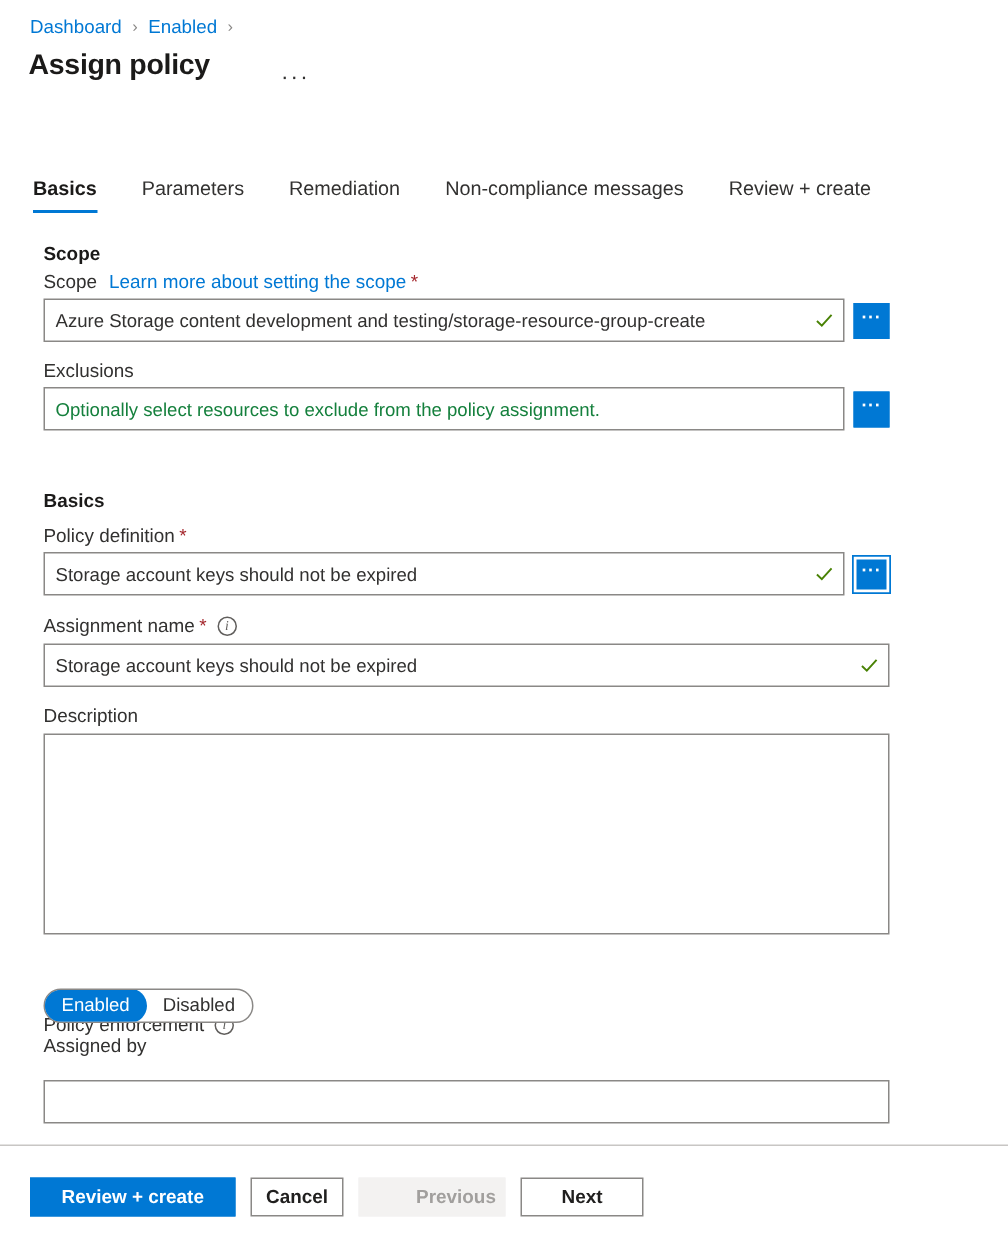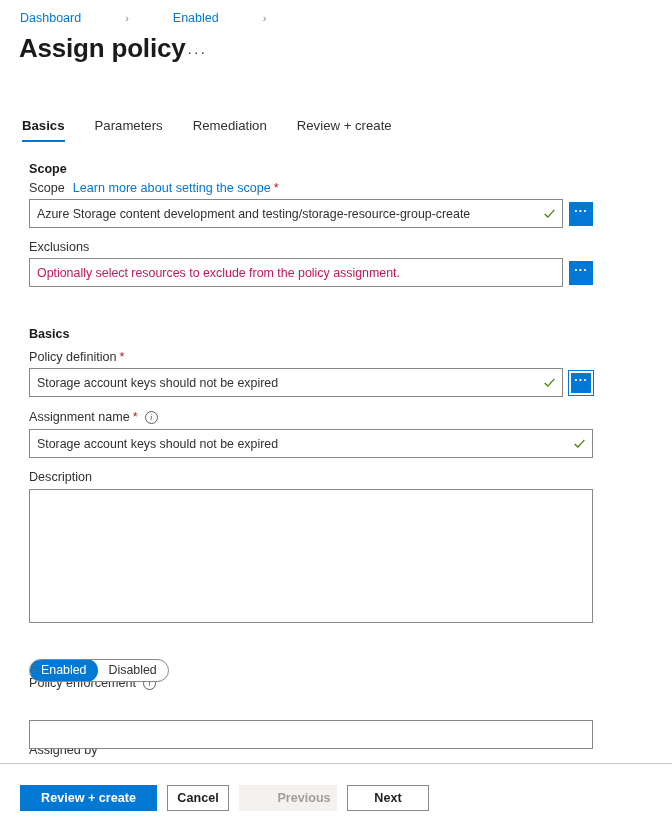--- a/index.html
+++ b/index.html
@@ -19,40 +19,39 @@
 
   
   .breadcrumb {
     position: absolute;
     left: 20px;
     top: 9px;
     display: flex;
     align-items: center;
     font-size: 12.5px;
     line-height: 18px;
-    gap: 37px;
   }
   .crumb-link {
     color: #0078d4;
     cursor: pointer;
     white-space: nowrap;
   }
   .crumb-sep {
     color: #8a8886;
     margin: 0 7px;
     font-size: 11px;
     user-select: none;
   }
 
   
   .page-title {
     position: absolute;
     left: 19px;
     top: 33px;
-    font-size: 26px;
+    font-size: 19px;
     font-weight: 600;
     letter-spacing: -0.2px;
     color: #1b1a19;
     white-space: nowrap;
   }
   .title-ellipsis {
     position: absolute;
     left: 186px;
     top: 41px;
     width: 22px;
@@ -160,21 +159,21 @@
     color: #323130;
     cursor: text;
     overflow: hidden;
   }
   .text-input .val {
     flex: 1 1 auto;
     white-space: nowrap;
     overflow: hidden;
     text-overflow: ellipsis;
   }
-  .text-input .val.placeholder { color: #be185d; }
+  .text-input .val.placeholder { color: #15803d; }
   .check {
     flex: 0 0 auto;
     margin-left: 6px;
     width: 13px;
     height: 13px;
     display: block;
   }
 
   .ellipsis-btn {
     margin-left: 6px;
@@ -303,20 +302,21 @@
   <span class="crumb-sep">›</span>
 </div>
 
 <div class="page-title">Assign policy</div>
 <div class="title-ellipsis">···</div>
 
 <div class="tabs">
   <div class="tab active"><span>Basics</span></div>
   <div class="tab"><span>Parameters</span></div>
   <div class="tab"><span>Remediation</span></div>
+  <div class="tab"><span>Non-compliance messages</span></div>
   <div class="tab"><span>Review + create</span></div>
 </div>
 
 <div class="section-head" style="top:162px">Scope</div>
 
 <div class="field-label" style="top:181px">
   <span>Scope</span>
   <span class="inline-link">Learn more about setting the scope</span>
   <span class="req-star">*</span>
 </div>
@@ -389,21 +389,21 @@
 
 <div class="field-label" style="top:676px">
   <span>Policy enforcement</span>
   <span class="info-icon">i</span>
 </div>
 <div class="toggle" style="left:29px; top:659px;">
   <span class="opt on">Enabled</span>
   <span class="opt">Disabled</span>
 </div>
 
-<div class="field-label" style="top:743px">
+<div class="field-label" style="top:690px">
   <span>Assigned by</span>
 </div>
 <div class="input-row" style="left:29px; top:720px;">
   <div class="text-input" style="width:564px">
     <span class="val"></span>
   </div>
 </div>
 
 <div class="footer-sep"></div>
 <div class="footer">

